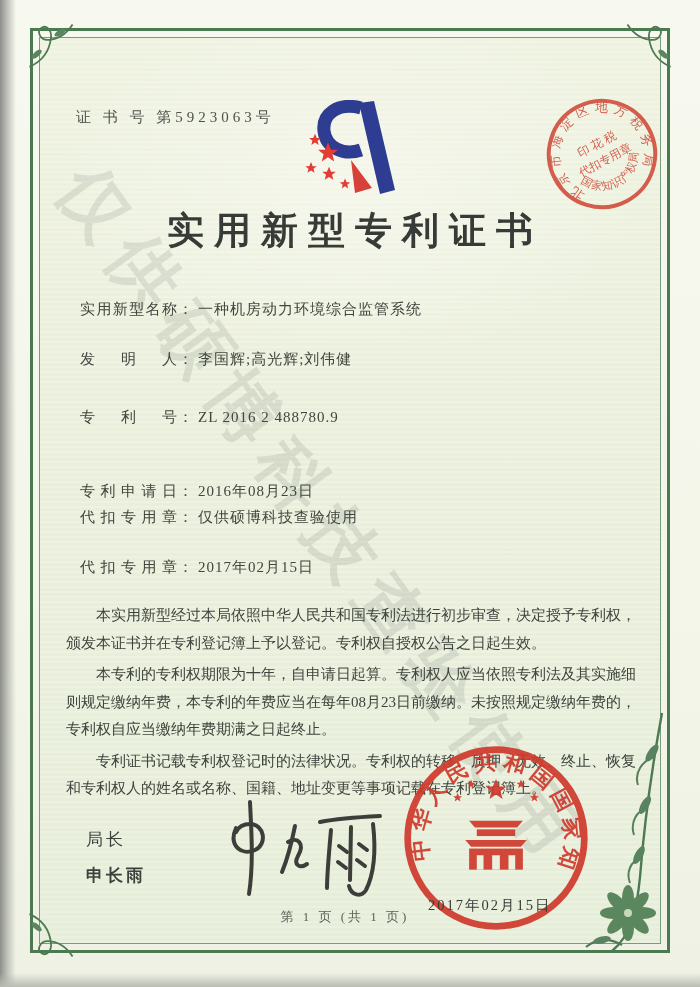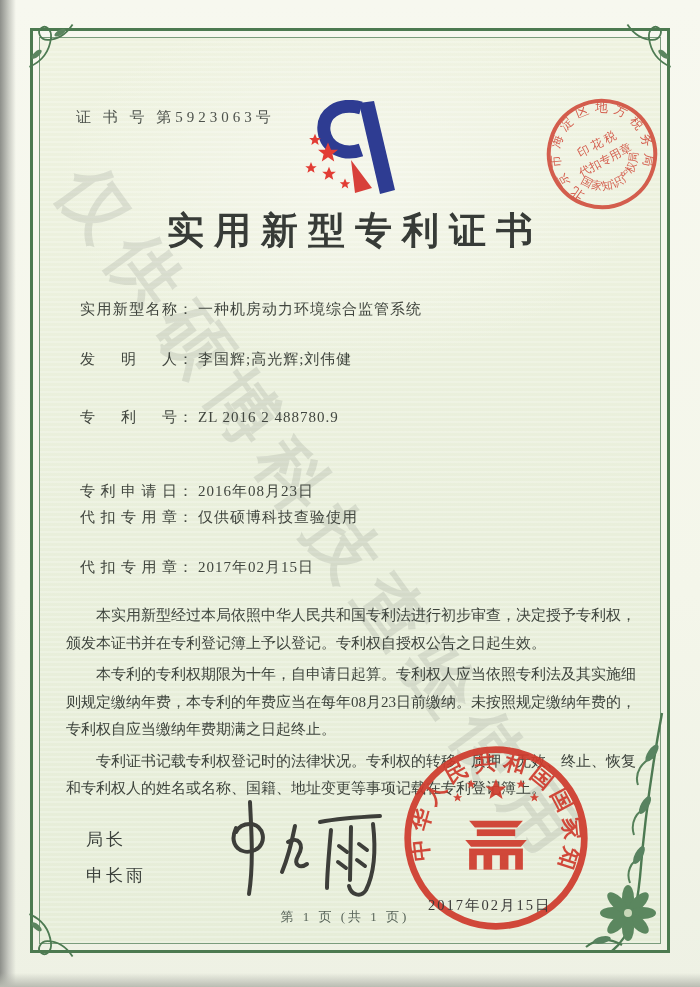--- a/index.html
+++ b/index.html
@@ -38,21 +38,21 @@
     font-size:37px;font-weight:600;letter-spacing:10px;color:#373b37;text-indent:10px;}
   .fields{position:absolute;left:0;top:0;width:100%;}
   .frow{position:absolute;left:80px;font-size:15px;color:#41463f;letter-spacing:1px;white-space:nowrap;}
   .frow .flabel{display:inline-block;width:98px;text-align:justify;text-align-last:justify;vertical-align:bottom;}
   .frow .fval{margin-left:4px;}
   .r0{top:300px}.r1{top:350px}.r2{top:408px}.r3{top:482px}.r4{top:508px}.r5{top:558px}
   .bodytext{position:absolute;left:62px;top:598px;width:578px;font-size:15px;
     line-height:27.5px;color:#3d433c;text-align:justify;}
   .bodytext p{margin:4px;text-indent:2em;}
   .director-title{position:absolute;left:86px;top:828px;font-size:17px;letter-spacing:3px;color:#3c413c;}
-  .director-name{position:absolute;left:86px;top:864px;font-size:17px;letter-spacing:3px;color:#3c413c;}
+  .director-name{position:absolute;left:86px;top:864px;font-size:17px;letter-spacing:3px;color:#3c413c;font-weight:bold;}
   .sig{position:absolute;left:192px;top:796px;width:215px;height:112px;z-index:4;}
   .footer{position:absolute;left:0;top:908px;width:690px;text-align:center;
     font-size:13px;letter-spacing:3px;color:#59655a;}
   
   .seal{position:absolute;left:400px;top:742px;width:192px;height:192px;z-index:4;opacity:0.92;}
   .seal-date{position:absolute;left:428px;top:896px;z-index:5;font-size:14.5px;
     letter-spacing:2px;color:#3a3a38;}
   .tax-stamp{position:absolute;left:540px;top:92px;width:124px;height:124px;z-index:4;
     transform:rotate(-28deg);opacity:0.85;}
 </style>

